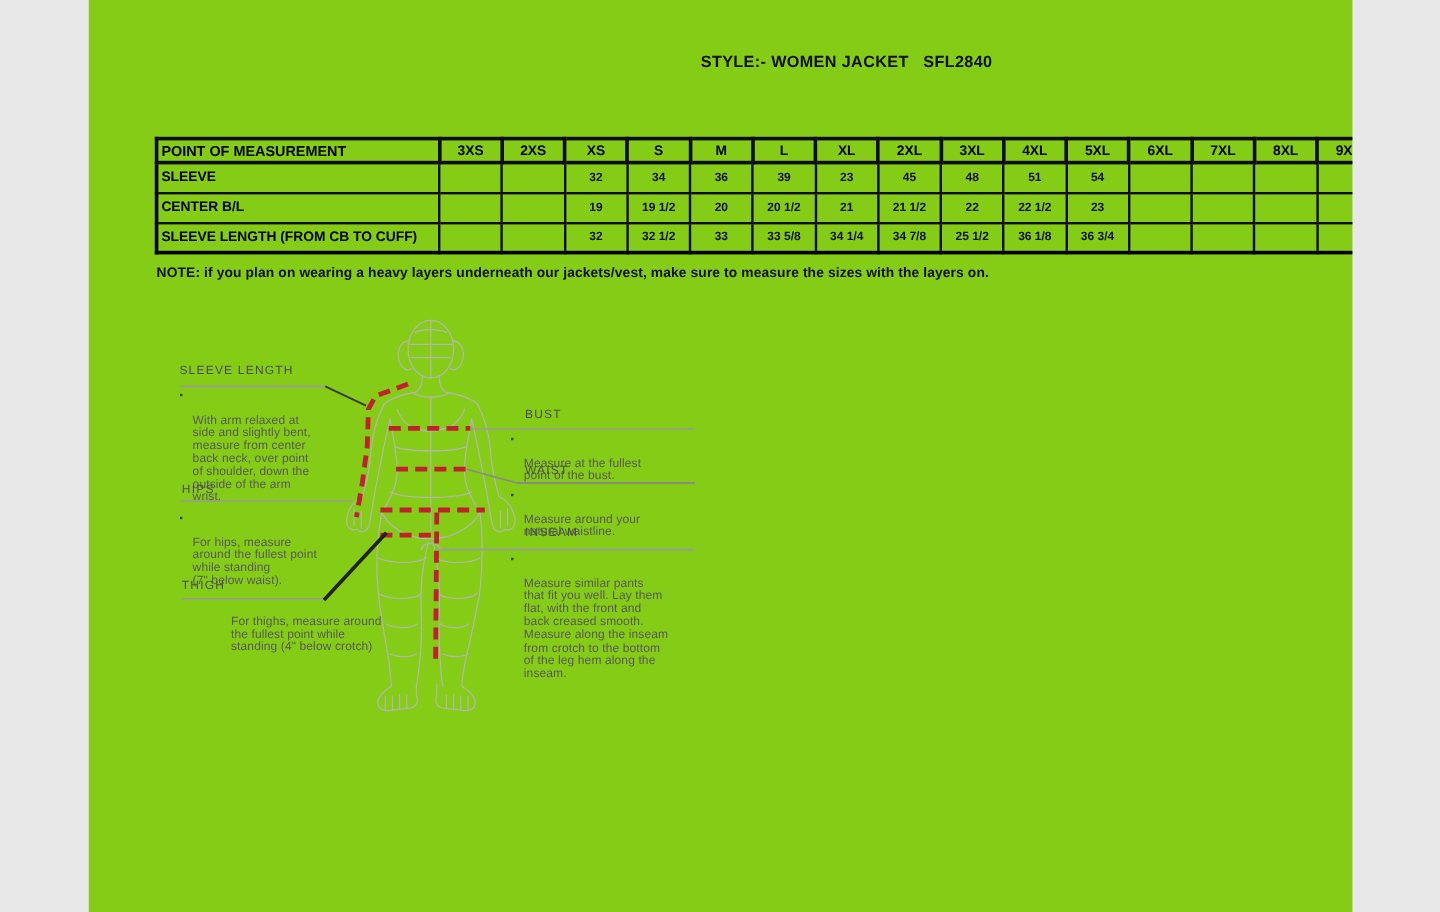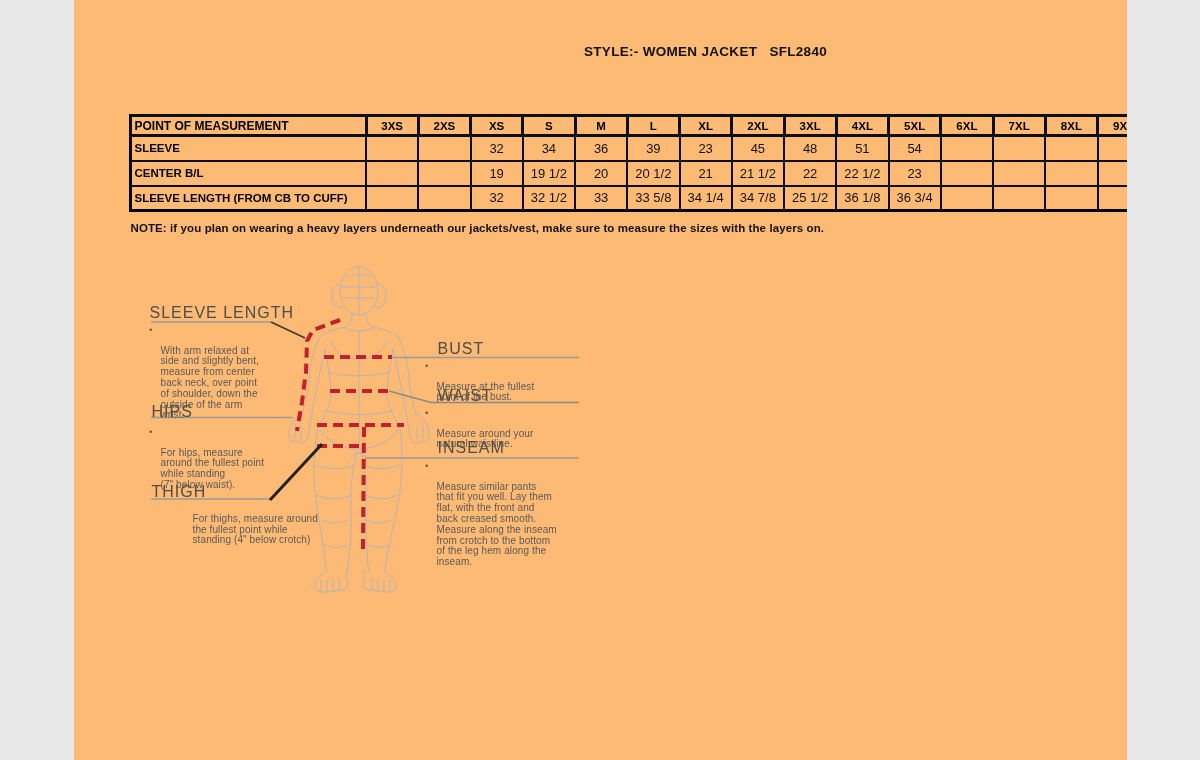--- a/index.html
+++ b/index.html
@@ -1,17 +1,17 @@
 <!DOCTYPE html>
 <html><head>
 <meta charset="utf-8">
 <style>
   html,body{margin:0;padding:0;background:#e8e8e8;}
   .page{
-    position:relative;width:1053px;height:760px;background:#fdba74;
+    position:relative;width:1053px;height:760px;background:#84cc16;
     font-family:"Liberation Sans",sans-serif;color:#1a1a1a;overflow:hidden;
     margin:0 auto;
   }
   .title{
     position:absolute;left:64px;top:44px;width:1136px;
     text-align:center;font-size:13.5px;font-weight:700;letter-spacing:.3px;
     white-space:pre;color:#111;
   }
   .size-table{
     position:absolute;left:55px;top:114px;width:1075px;
@@ -23,30 +23,30 @@
   }
   .size-table thead th{
     border-width:3px;height:17px;font-size:11.5px;font-weight:700;text-align:center;color:#000;
   }
   .size-table thead th:first-child{width:228px;text-align:left;padding-left:3px;font-size:12px;}
   .size-table tbody tr{height:25px;}
   .size-table tbody th{
     text-align:left;font-size:11.5px;font-weight:700;padding-left:3px;color:#000;
   }
   .size-table tbody td{
-    text-align:center;font-size:13px;font-weight:400;color:#111;
+    text-align:center;font-size:10px;font-weight:700;color:#111;
   }
   .note{
     position:absolute;left:57px;top:222px;font-size:11.5px;font-weight:700;color:#111;
     letter-spacing:.1px;
   }
   .figure-svg{position:absolute;left:0;top:0;width:1200px;height:760px;}
   .label-block{position:absolute;}
   .dheading{
-    font-size:16px;font-weight:400;color:#4d4d4d;letter-spacing:1px;white-space:nowrap;
+    font-size:10px;font-weight:400;color:#4d4d4d;letter-spacing:1px;white-space:nowrap;
   }
   .ddesc{
     position:relative;font-size:10px;line-height:10.8px;color:#595959;
     white-space:pre-line;letter-spacing:.1px;
   }
   .ddesc.bulleted{padding-left:11px;}
   .bullet{
     position:absolute;left:0;top:1px;font-size:8px;color:#3f3f3f;line-height:10px;
   }
 </style>

